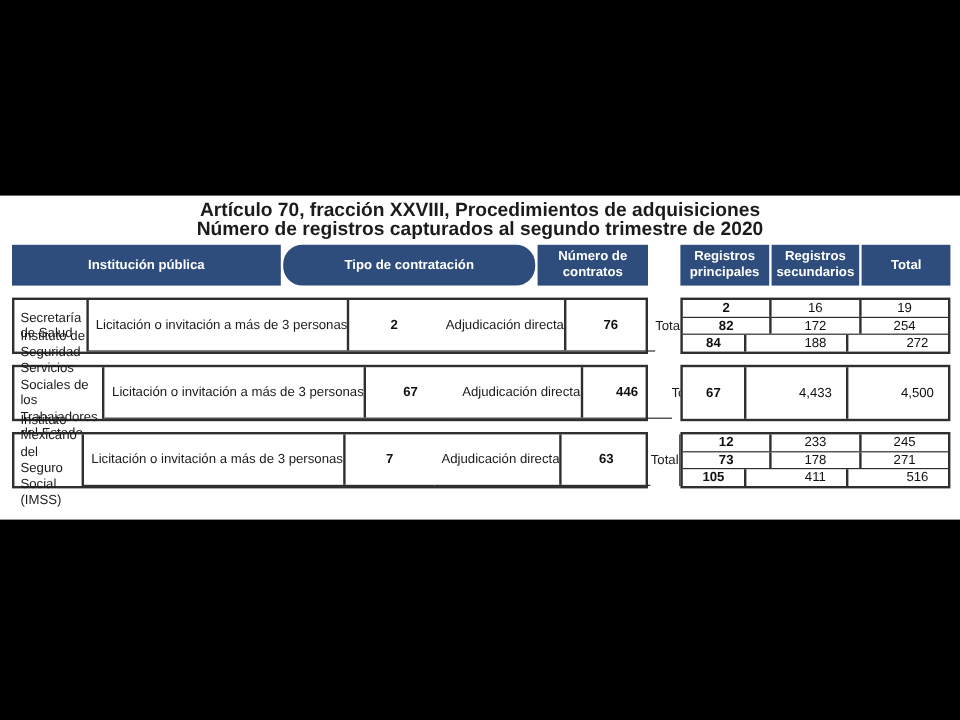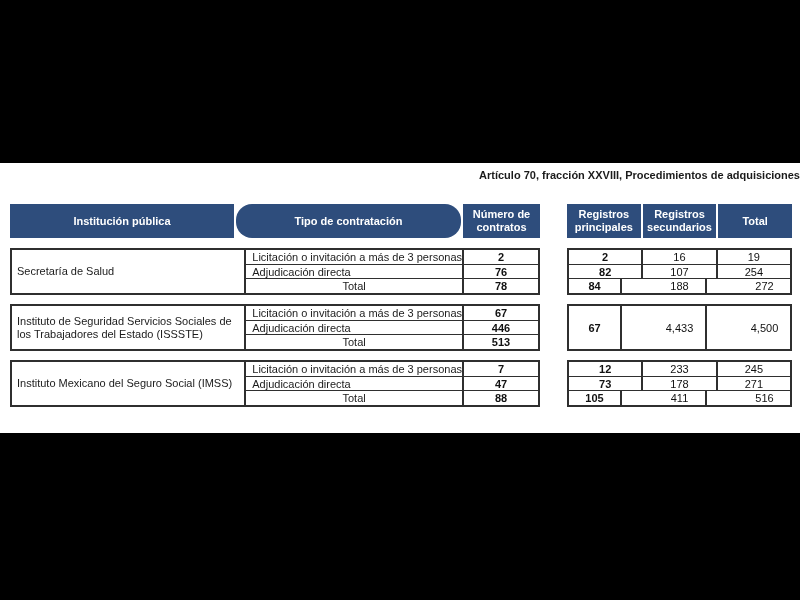--- a/index.html
+++ b/index.html
@@ -10,46 +10,46 @@
     overflow:hidden;
     -webkit-font-smoothing:antialiased;
   }
   .page { position:relative; width:800px; height:600px; background:var(--letterbox,#000); }
   .content {
     position:absolute; top:163px; left:0; width:800px; height:270px;
     background:var(--page-bg,#fff);
   }
   .title {
     position:absolute; top:5px; left:0; width:100%;
-    text-align:right; font-weight:bold; font-size:11px; line-height:15.5px;
+    text-align:center; font-weight:bold; font-size:16px; line-height:15.5px;
     color:#1b1b1b;
   }
   
   .lheader { position:absolute; top:41px; left:10px; width:530px; height:34px; display:flex; gap:2px; }
   .rheader { position:absolute; top:41px; left:567px; width:225px; height:34px; display:flex; gap:2px; }
   .hcell {
     background:var(--header-bg,#2e4d7c); color:var(--header-text,#fff);
     font-weight:bold; font-size:11px; line-height:13px;
     display:flex; align-items:center; justify-content:center; text-align:center;
   }
   .lheader .c1 { width:224px; }
   .lheader .c2 { flex:1;border-radius:16px; }
-  .lheader .c3 { width:77px; padding:12px 8px; }
+  .lheader .c3 { width:92px; padding:12px 8px; }
   .rheader .hcell { flex:1; padding:0 4px; }
   
   .lblock {
     position:absolute; left:10px; width:530px; height:47px;
     border:2px solid var(--border,#2f2f2f); background:#fff; display:flex;
   }
   .inst {
     width:246px; border-right:2px solid var(--border,#2f2f2f);
     font-size:11px; line-height:13.5px; color:#1b1b1b;
     display:flex; align-items:center; padding:2px 4px 1px 5px;
   }
-  .lrows { flex:1; display:flex; flex-direction:column; }
+  .lrows { flex:1; display:flex; flex-direction:row; }
   .lrow { flex:1; display:flex; border-bottom:1px solid var(--border,#2f2f2f); min-height:0; }
   .lrow:last-child { border-bottom:none; }
   .tipo {
     flex:1; border-right:2px solid var(--border,#2f2f2f);
     font-size:11px; color:#1b1b1b; display:flex; align-items:center; padding-left:6px;
     white-space:nowrap; overflow:hidden;
   }
   .tipo.center { justify-content:center; padding-left:0; }
   .num {
     width:74px; font-size:11px; font-weight:bold; color:#111;
@@ -72,20 +72,21 @@
   .t1 { top:85px; } .t2 { top:141px; } .t3 { top:197px; }
 </style>
 </head>
 <body>
 
 <div class="page">
   <div class="content">
 
     <div class="title">
       <div>Artículo 70, fracción XXVIII, Procedimientos de adquisiciones</div>
+      <div>Número de registros capturados al segundo trimestre de 2020</div>
     </div>
 
     <div class="lheader">
       <div class="hcell c1">Institución pública</div>
       <div class="hcell c2">Tipo de contratación</div>
       <div class="hcell c3">Número de contratos</div>
     </div>
 
     <div class="rheader">
       <div class="hcell">Registros principales</div>
@@ -111,21 +112,21 @@
       </div>
     </div>
     <div class="rblock t1">
       <div class="rrow">
         <div class="rc b">2</div>
         <div class="rc">16</div>
         <div class="rc">19</div>
       </div>
       <div class="rrow">
         <div class="rc b">82</div>
-        <div class="rc">107</div>
+        <div class="rc">172</div>
         <div class="rc">254</div>
       </div>
       <div class="rrow">
         <div class="rc b">84</div>
         <div class="rc">188</div>
         <div class="rc">272</div>
       </div>
     </div>
 
     <div class="lblock t2">
@@ -155,21 +156,21 @@
 
     <div class="lblock t3">
       <div class="inst">Instituto Mexicano del Seguro Social (IMSS)</div>
       <div class="lrows">
         <div class="lrow">
           <div class="tipo">Licitación o invitación a más de 3 personas</div>
           <div class="num">7</div>
         </div>
         <div class="lrow">
           <div class="tipo">Adjudicación directa</div>
-          <div class="num">47</div>
+          <div class="num">63</div>
         </div>
         <div class="lrow">
           <div class="tipo center">Total</div>
           <div class="num">88</div>
         </div>
       </div>
     </div>
     <div class="rblock t3">
       <div class="rrow">
         <div class="rc b">12</div>

